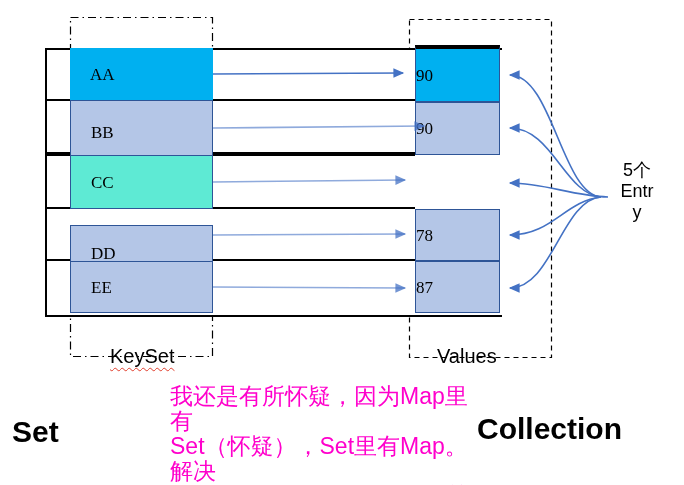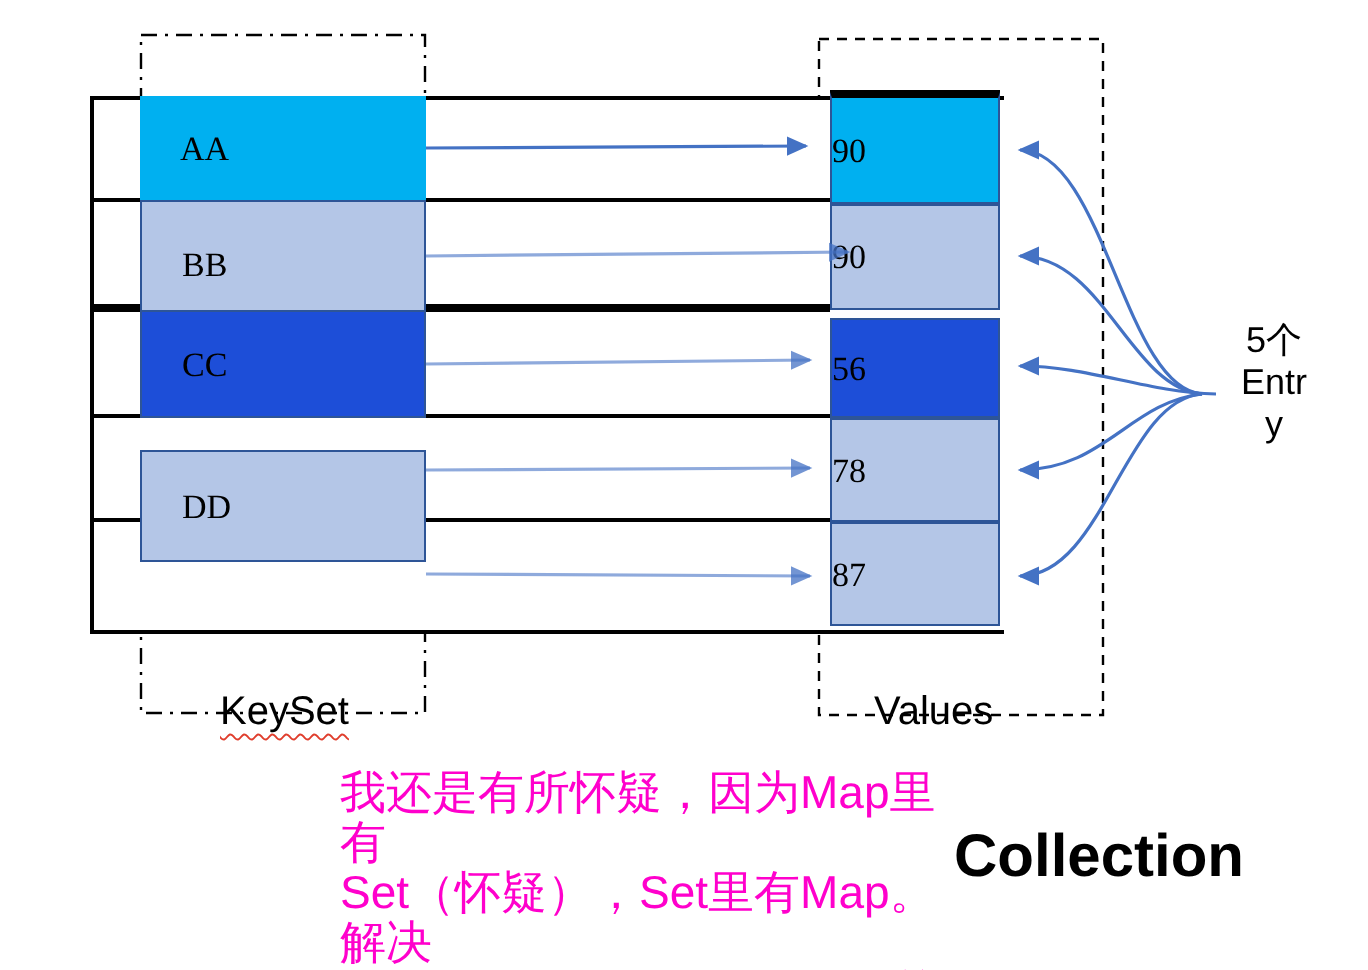--- a/index.html
+++ b/index.html
@@ -20,21 +20,21 @@
   .topthick{position:absolute;left:415px;top:45px;width:85px;height:3px;background:#000;}
 
   .cell{
     position:absolute;display:flex;align-items:center;
     font-size:17px;color:#000;line-height:1;font-family:Liberation Serif, serif;
   }
   .keycell{left:70px;width:143px;padding-left:20px;}
   .valcell{left:415px;width:85px;}
   .c-accent{background:#00B0F0;}
   .c-mid{background:#B4C6E7;border:1.5px solid #2E5597;}
-  .c-pale{background:#1d4ed8;border:1.5px solid #2E5597;}
+  .c-pale{background:#5eead4;border:1.5px solid #2E5597;}
   .valcell.c-accent{border:1.5px solid #2E5597;border-top:3px solid #000;}
 
   .boxlabel{position:absolute;font-size:20px;color:#000;}
   .squiggle{text-decoration:underline wavy #e03e2d 1px;text-underline-offset:4px;}
 
   .entry-label{
     position:absolute;left:611px;top:160px;width:52px;
     font-size:18px;line-height:21px;white-space:pre-line;color:#000;text-align:center;
   }
   .caption{position:absolute;font-size:30px;font-weight:bold;color:#000;letter-spacing:0;}
@@ -57,24 +57,24 @@
   <div class="rowline" style="top:99px"></div>
   <div class="rowline thick" style="top:152px"></div>
   <div class="rowline" style="top:207px"></div>
   <div class="rowline" style="top:259px"></div>
   <div class="topthick"></div>
 
   <div class="cell keycell c-accent" style="top:48px;height:52px">AA</div>
   <div class="cell keycell c-mid" style="top:100px;height:64px">BB</div>
   <div class="cell keycell c-pale" style="top:155px;height:54px">CC</div>
   <div class="cell keycell c-mid" style="top:225px;height:56px">DD</div>
+  <div class="cell keycell c-mid" style="top:261px;height:52px">EE</div>
 
   <div class="cell valcell c-accent" style="top:46px;height:56px">90</div>
   <div class="cell valcell c-mid" style="top:102px;height:53px">90</div>
-  <div class="cell valcell c-pale" style="top:159px;height:50px">56</div>
   <div class="cell valcell c-mid" style="top:209px;height:52px">78</div>
   <div class="cell valcell c-mid" style="top:261px;height:52px">87</div>
 
   <svg class="layer">
     <defs>
       <marker id="ah" viewBox="0 0 10 10" refX="8" refY="5" markerWidth="7.5" markerHeight="7.5" orient="auto-start-reverse">
         <path d="M0,1 L9,5 L0,9 z" fill="#4472C4"></path>
       </marker>
       <marker id="ahl" viewBox="0 0 10 10" refX="8" refY="5" markerWidth="7.5" markerHeight="7.5" orient="auto-start-reverse">
         <path d="M0,1 L9,5 L0,9 z" fill="#4472C4" fill-opacity="0.75"></path>
@@ -93,18 +93,19 @@
     <path d="M601,197 C565,201 552,235 510,235" fill="none" stroke="#4472C4" stroke-width="1.6" marker-end="url(#ah)"></path>
     <path d="M601,197 C562,200 552,288 510,288" fill="none" stroke="#4472C4" stroke-width="1.6" marker-end="url(#ah)"></path>
   </svg>
 
   <div class="boxlabel squiggle" style="left:110px;top:345px">KeySet</div>
   <div class="boxlabel" style="left:437px;top:345px">Values</div>
   <div class="entry-label">5个
 Entr
 y</div>
 
+  <div class="caption" style="left:12px;top:415px">Set</div>
   <div class="caption" style="left:477px;top:412px">Collection</div>
 
   <div class="note">我还是有所怀疑，因为Map里有
 Set（怀疑），Set里有Map。解决
 办法的话，是阅读大量的相关源码。</div>
 </div>
 
 </body></html>

